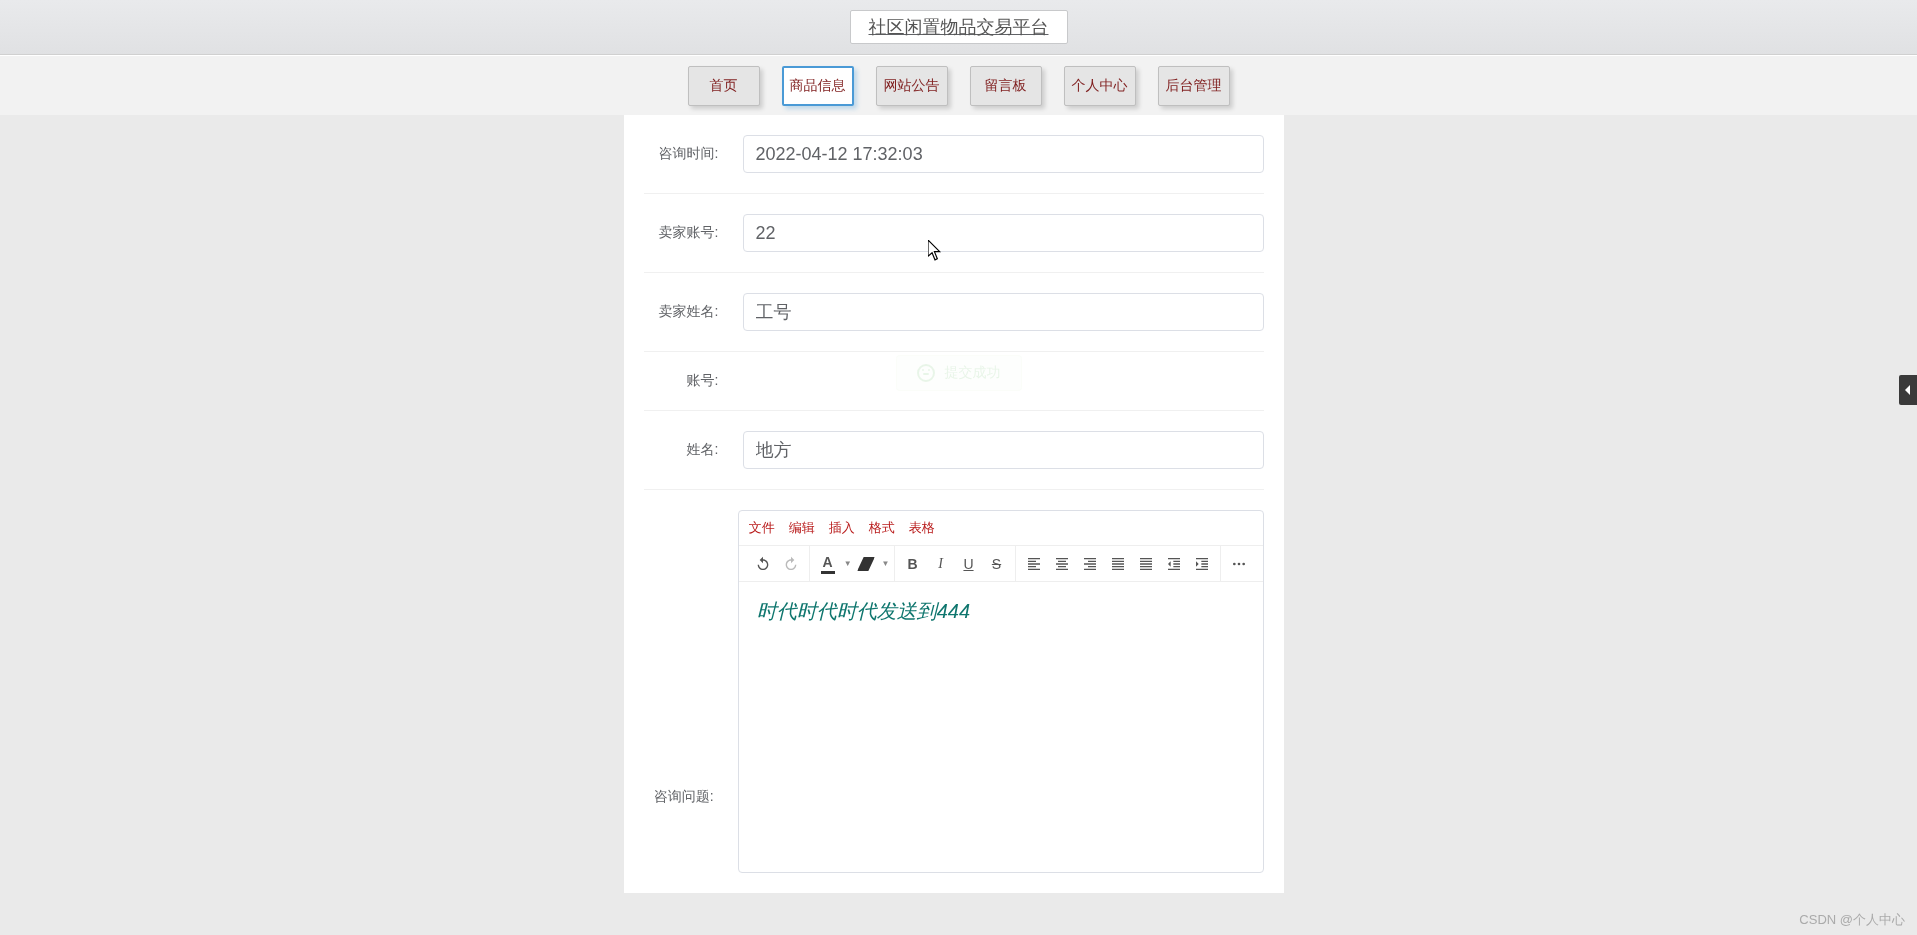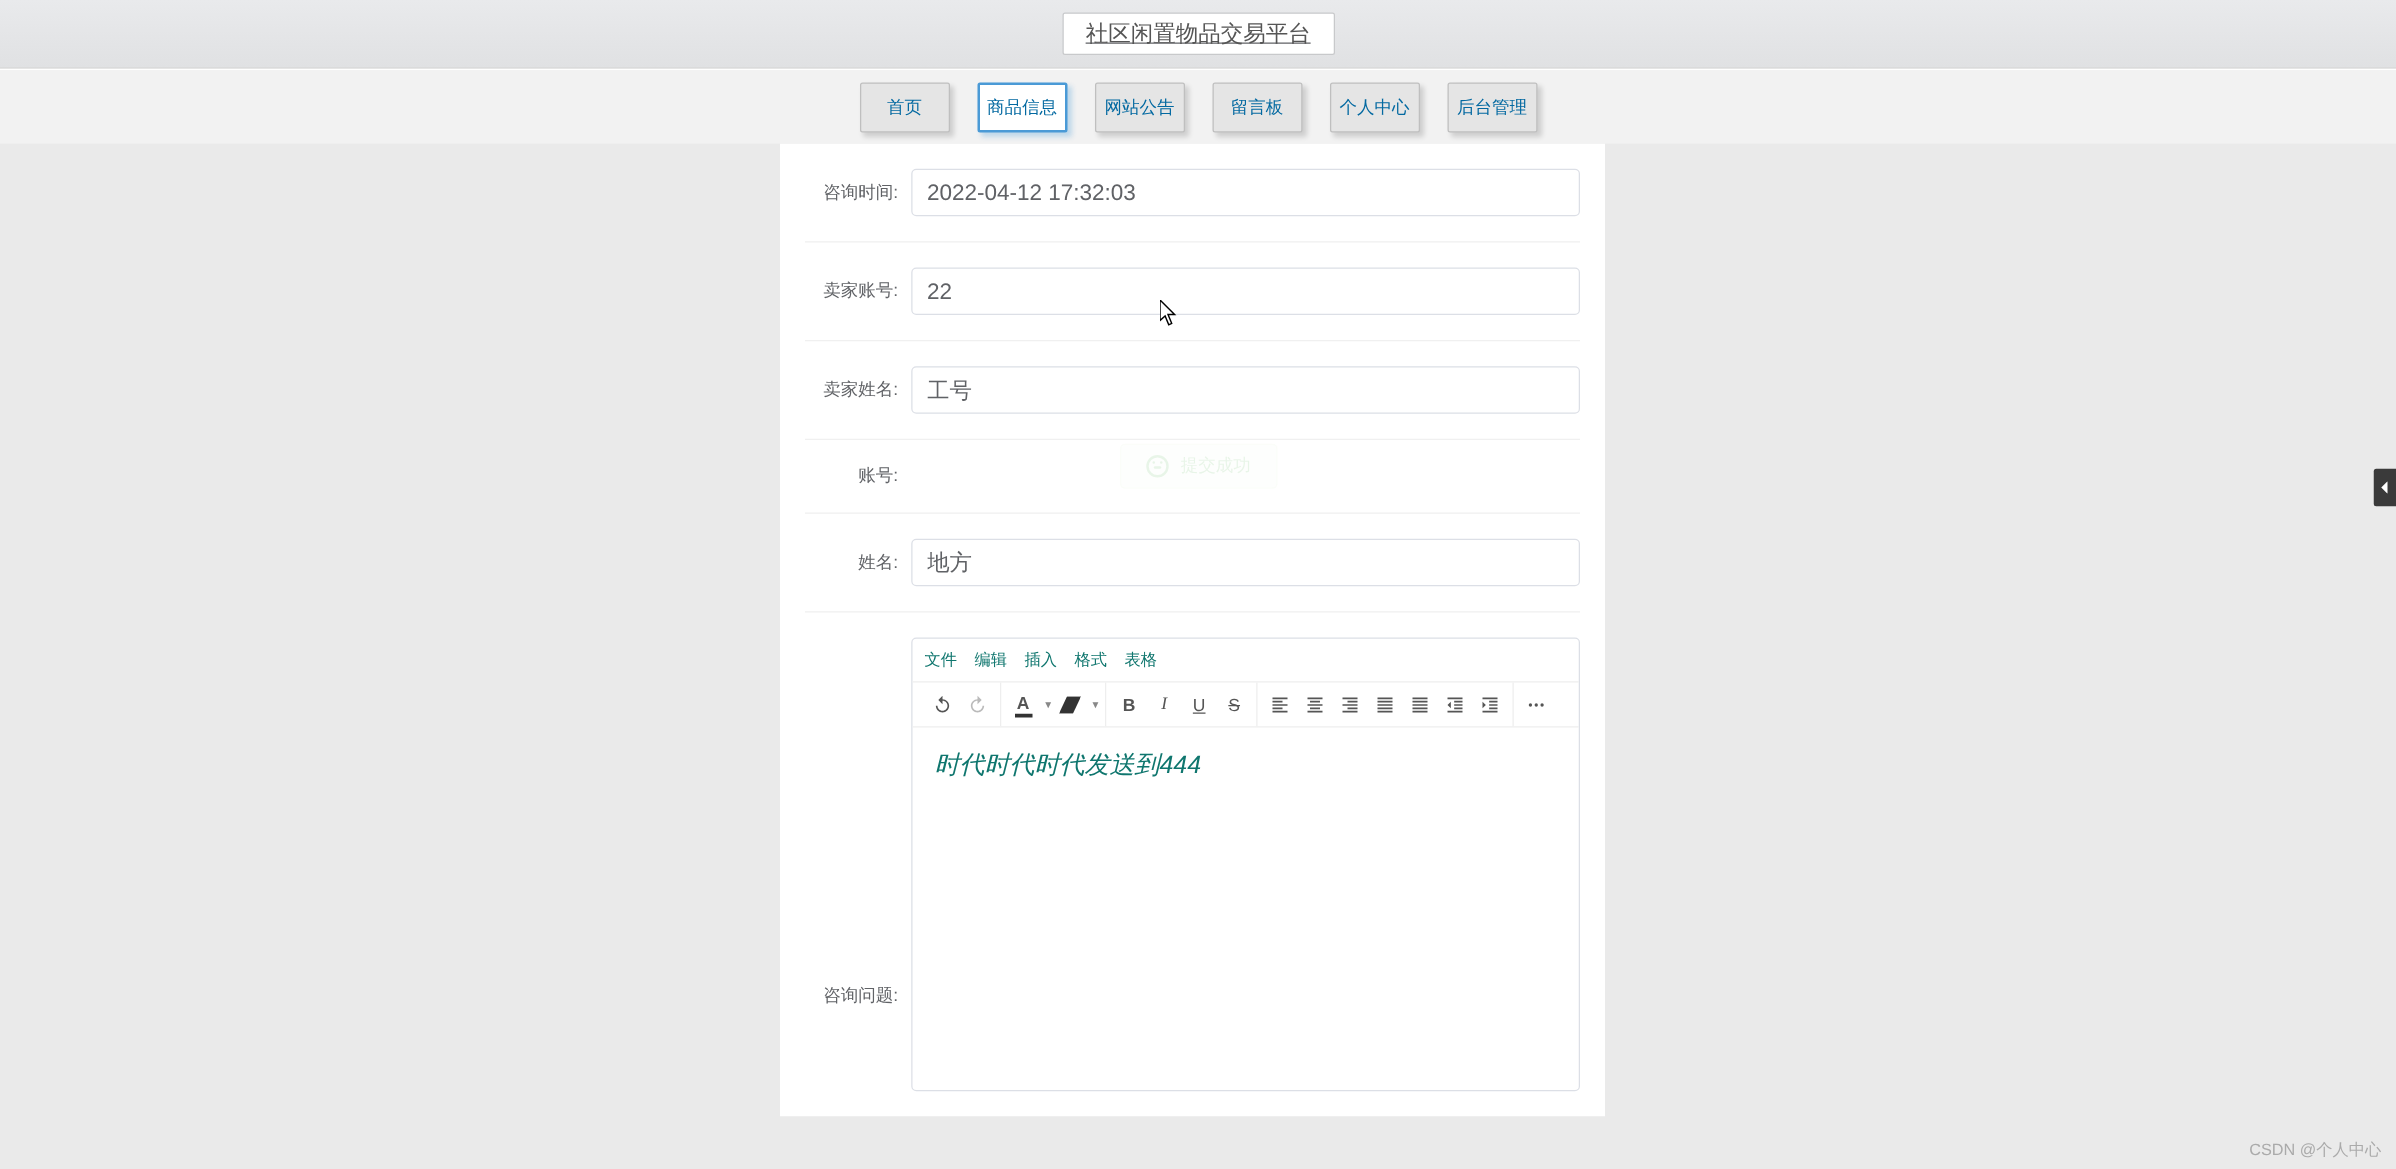--- a/index.html
+++ b/index.html
@@ -47,21 +47,21 @@
     }
     .nav-item {
       width: 72px;
       height: 40px;
       background: #e5e5e5;
       border: 1px solid #bfbfbf;
       display: flex;
       justify-content: center;
       align-items: center;
       font-size: 14px;
-      color: #0369a1;
+      color: #7f1d1d;
       cursor: pointer;
       box-shadow: 3px 3px 4px rgba(0,0,0,0.15);
       border-radius: 2px;
     }
     .nav-item.active {
       background: #fff;
       border: 2px solid #4a9ad6;
       box-shadow: 3px 3px 4px rgba(74,154,214,0.3);
     }
     .content-area {
@@ -86,21 +86,21 @@
     }
     .form-row.editor-row {
       align-items: center;
       border-bottom: none;
     }
     .form-label {
       width: 75px;
       text-align: right;
       font-size: 14px;
       color: #606266;
-      margin-right: 10px;
+      margin-right: 24px;
     }
     .form-input {
       flex: 1;
       height: 38px;
       border: 1px solid #dcdfe6;
       border-radius: 4px;
       padding: 0 12px;
       font-size: 18px;
       color: #606266;
       background: #fff;
@@ -110,21 +110,21 @@
       flex: 1;
       border: 1px solid #dcdfe6;
       border-radius: 4px;
       background: #fff;
     }
     .editor-menubar {
       display: flex;
       gap: 14px;
       padding: 8px 10px;
       font-size: 13px;
-      color: #0f766e;
+      color: #b91c1c;
       border-bottom: 1px solid #eee;
     }
     .editor-menubar span {
       cursor: pointer;
     }
     .editor-toolbar {
       display: flex;
       align-items: center;
       height: 36px;
       border-bottom: 1px solid #eee;

